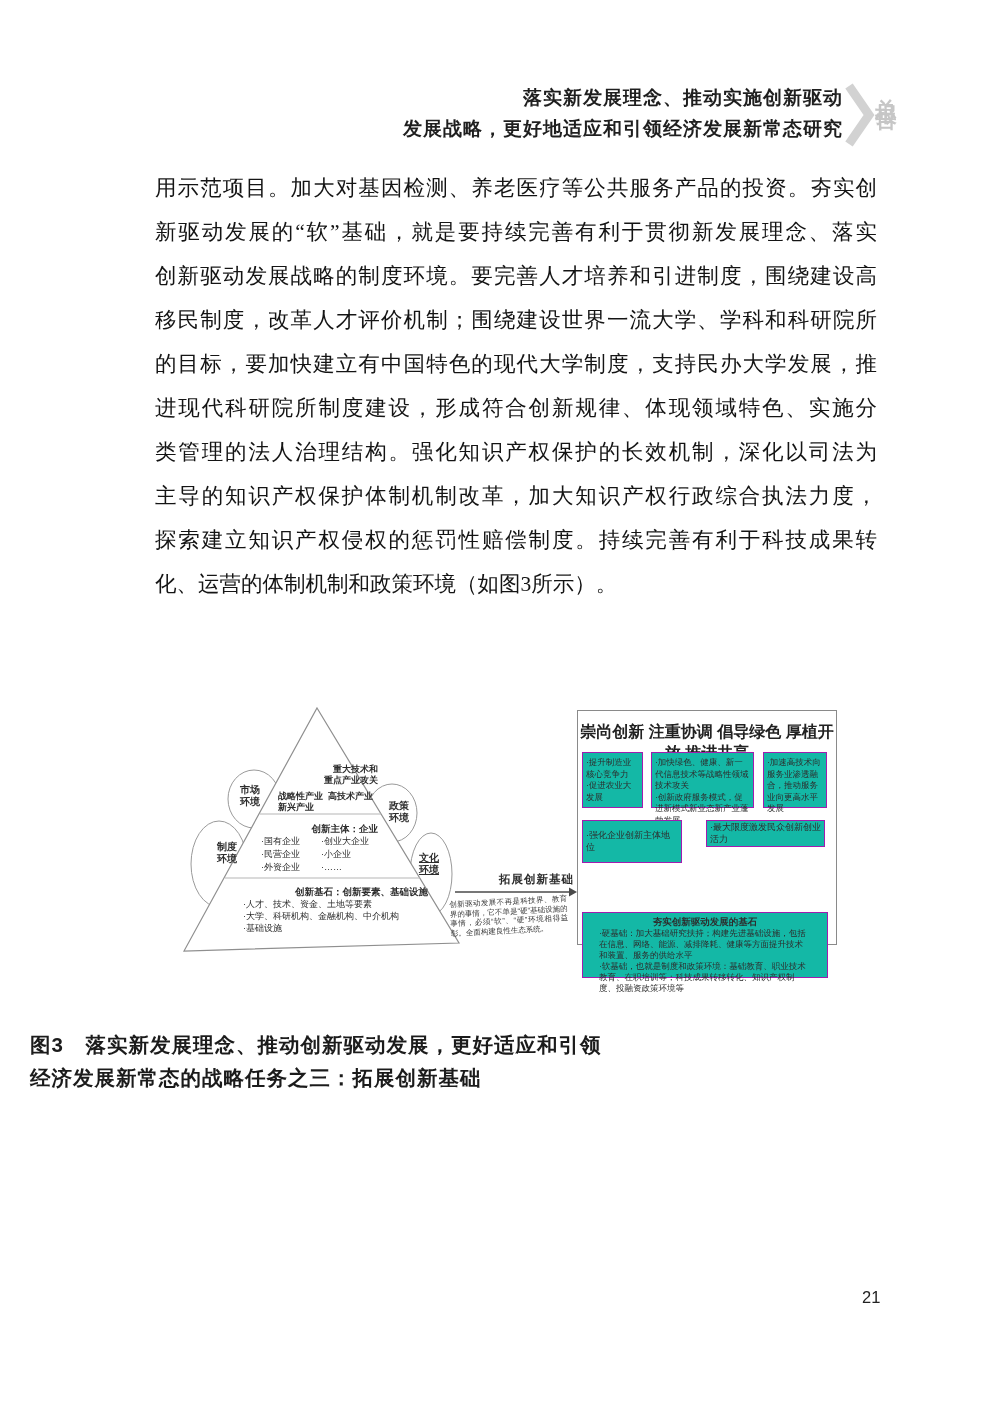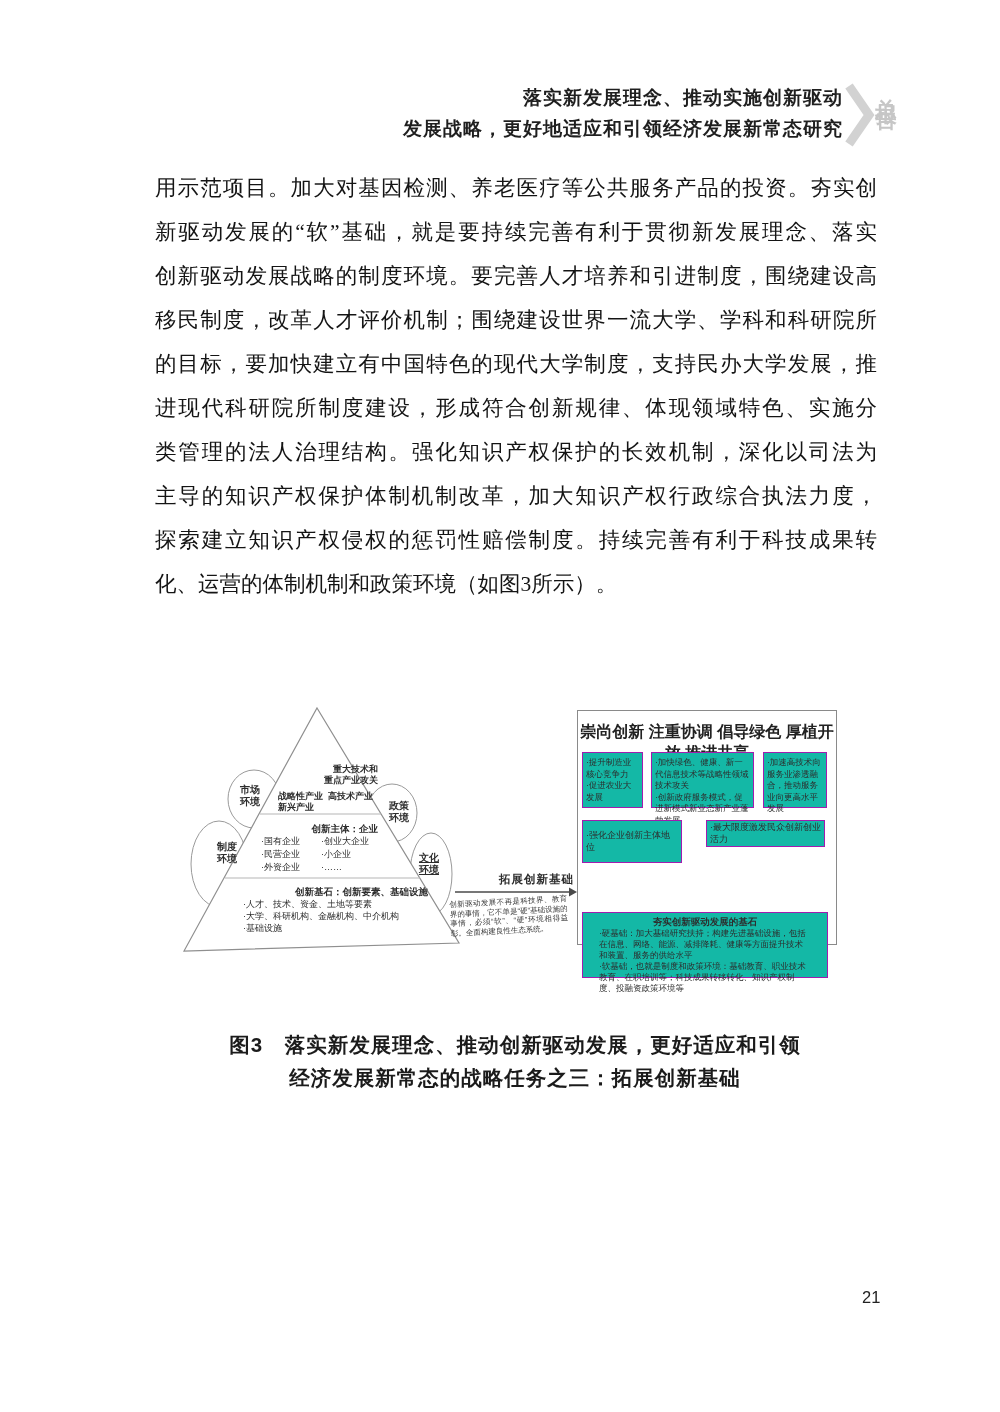--- a/index.html
+++ b/index.html
@@ -36,21 +36,21 @@
        border:1px solid #8a8a8a;background:#fff;box-sizing:border-box;}
   .panel-title{position:absolute;left:577px;top:722px;width:260px;text-align:center;
        font-size:16px;font-weight:bold;color:#222;}
   .pbox{position:absolute;border:1px solid #a21caf;background:#14b8a6;box-sizing:border-box;
        padding:4px 3px;font-size:8.5px;line-height:11.5px;color:#2d2d2d;font-weight:500;}
   .pbox .bullet{margin:0;}
   .pbox.center{display:flex;align-items:center;justify-content:center;font-size:9px;}
   .pbox-title{text-align:center;font-weight:bold;font-size:9.5px;margin-bottom:1px;}
 
   
-  .caption{position:absolute;left:30px;top:1028px;width:970px;text-align:center;
+  .caption{position:absolute;left:30px;top:1028px;width:970px;text-align:left;
        font-size:20.5px;font-weight:bold;color:#1b1b1b;line-height:33px;letter-spacing:1px;}
 
   .pagenum{position:absolute;left:862px;top:1288px;font-size:16.5px;color:#222;}
 </style>
 </head>
 <body>
 
 <div id="page">
 
   <div class="hdr">

